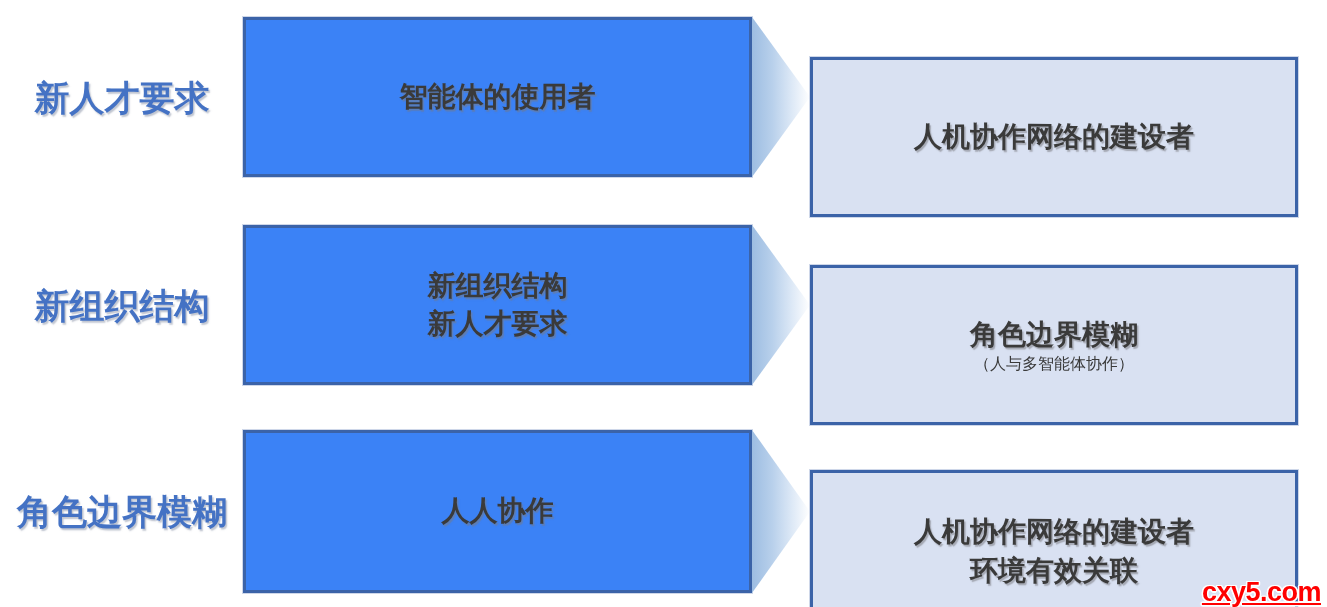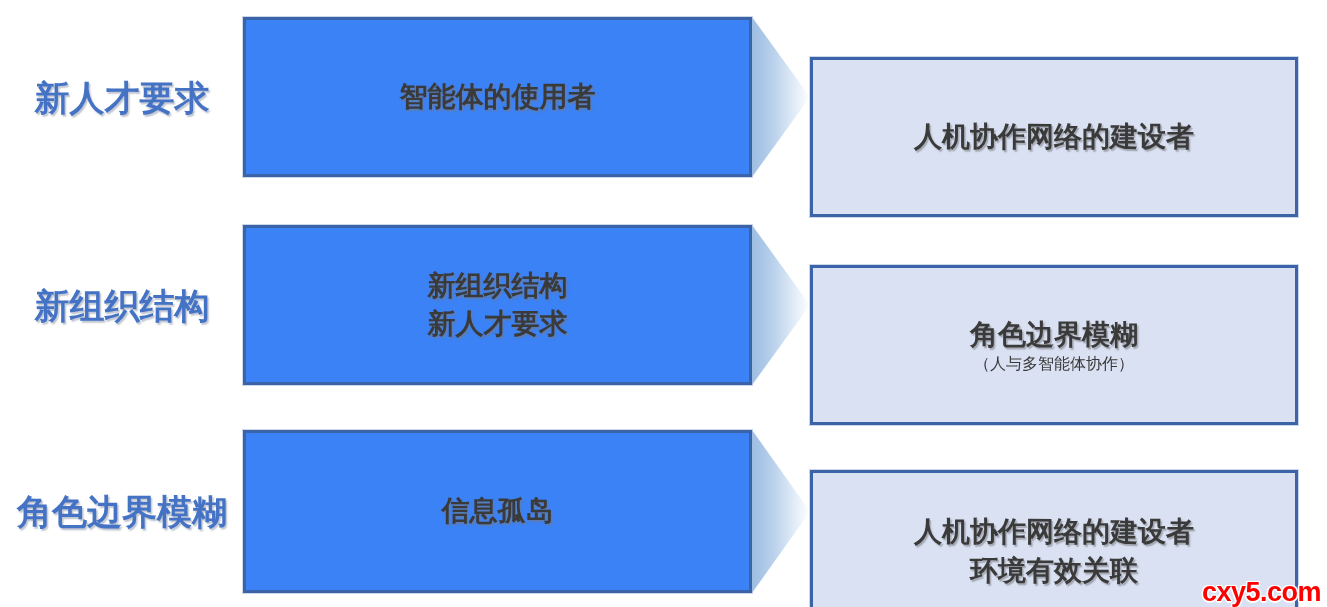--- a/index.html
+++ b/index.html
@@ -116,20 +116,21 @@
     font-style: normal;
     color: #FF0000;
     letter-spacing: -0.5px;
     line-height: 1;
     text-shadow:
        1.5px 0 0 #ffffff, -1.5px 0 0 #ffffff,
        0 1.5px 0 #ffffff, 0 -1.5px 0 #ffffff,
        1.2px 1.2px 0 #ffffff, -1.2px 1.2px 0 #ffffff,
        1.2px -1.2px 0 #ffffff, -1.2px -1.2px 0 #ffffff;
     white-space: nowrap;
+    text-decoration: underline;
   }
 </style>
 </head>
 <body>
 
 <div id="slide">
 
   <div class="row" id="row-0">
     <div class="row-label">新人才要求</div>
 
@@ -157,21 +158,21 @@
     <div class="box box-after">
       <div class="box-line">角色边界模糊</div>
       <div class="box-line sub">（人与多智能体协作）</div>
     </div>
   </div>
 
   <div class="row" id="row-2">
     <div class="row-label">角色边界模糊</div>
 
     <div class="box box-before">
-      <div class="box-line">信息孤岛</div>
+      <div class="box-line">人人协作</div>
     </div>
 
     <div class="arrow"></div>
 
     <div class="box box-after">
       <div class="box-line">人机协作网络的建设者</div>
       <div class="box-line">环境有效关联</div>
     </div>
   </div>
 

